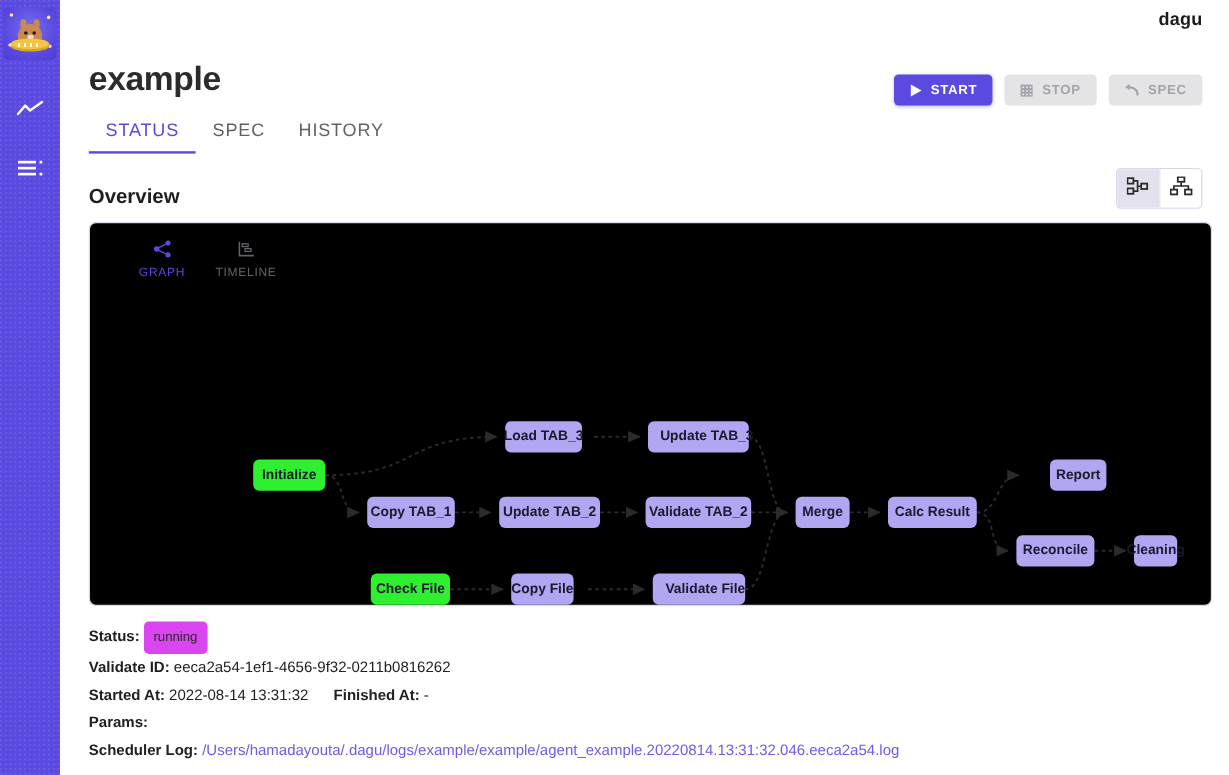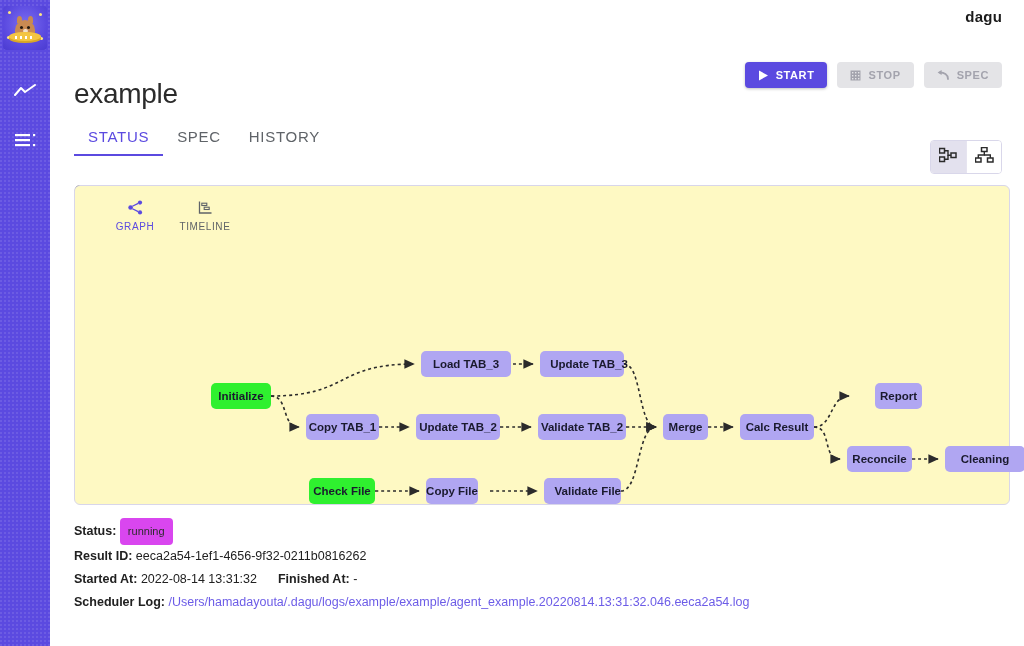--- a/index.html
+++ b/index.html
@@ -81,22 +81,22 @@
     padding: 0 16px 0 24px;
     overflow: hidden;
   }
 
   .brand {
     position: absolute; right: 22px; top: 8px;
     font-size: 15px; font-weight: bold; color: #1b1b1b; letter-spacing: 0.2px;
   }
 
   .page-title {
-    margin: 0; padding-top: 78px;
-    font-size: 28px; font-weight: normal; letter-spacing: -0.3px; color: #2b2b2b;
+    margin: 0; padding-top: 50px;
+    font-size: 28px; font-weight: bold; letter-spacing: -0.3px; color: #2b2b2b;
   }
 
   .tabs { margin-top: 14px; display: flex; gap: 0; }
   .tab {
     font-size: 15px; letter-spacing: 0.7px;
     padding: 4px 14px 9px 14px;
     color: #5f6368; cursor: pointer;
     border-bottom: 2px solid transparent;
     background: none; border-top: none; border-left: none; border-right: none;
     font-family: "Liberation Sans", sans-serif;
@@ -131,21 +131,21 @@
     background: #ffffff; border: none; cursor: pointer;
   }
   .view-btn.selected { background: #e3e1ee; }
   .view-btn + .view-btn { border-left: 1px solid #e6e4f0; }
 
   
   .card {
     position: absolute; left: 24px; top: 185px;
     width: 936px; height: 320px;
     border: 1px solid #d8d6ea; border-radius: 6px;
-    background: #fef9c3;
+    background: #000000;
   }
   .card-tabs { display: flex; gap: 6px; padding: 10px 28px 0 28px; }
   .card-tab {
     display: flex; flex-direction: column; align-items: center; gap: 4px;
     width: 64px; padding: 4px 0 6px 0;
     font-size: 10px; letter-spacing: 0.6px;
     color: #5f6368; cursor: pointer; background: none; border: none;
     font-family: "Liberation Sans", sans-serif;
   }
   .card-tab.active { color: #5b4ae0; }
@@ -345,21 +345,21 @@
               <path d="M 633 179 C 651 179, 640 179, 658 179" fill="none" stroke="#2b2b2b" stroke-width="1.6" stroke-dasharray="3,3" marker-end="url(#arrow)"></path>
               <path d="M 739 179 C 758.25 179, 754.75 148, 774 148" fill="none" stroke="#2b2b2b" stroke-width="1.6" stroke-dasharray="3,3" marker-end="url(#arrow)"></path>
               <path d="M 739 179 C 757 179, 747 211, 765 211" fill="none" stroke="#2b2b2b" stroke-width="1.6" stroke-dasharray="3,3" marker-end="url(#arrow)"></path>
               <path d="M 837 211 C 855 211, 845 211, 863 211" fill="none" stroke="#2b2b2b" stroke-width="1.6" stroke-dasharray="3,3" marker-end="url(#arrow)"></path>
             </g>
         </svg>
         <div id="node-layer">
             <div class="node running" style="left: 136px; top: 135px; width: 60px; height: 26px;">
               <span>Initialize</span>
             </div>
-            <div class="node pending" style="left: 346px; top: 103px; width: 90px; height: 26px;">
+            <div class="node pending" style="left: 346px; top: 103px; width: 64px; height: 26px;">
               <span>Load TAB_3</span>
             </div>
             <div class="node pending" style="left: 465px; top: 103px; width: 84px; height: 26px; padding-left: 14px;">
               <span>Update TAB_3</span>
             </div>
             <div class="node pending" style="left: 231px; top: 166px; width: 73px; height: 26px;">
               <span>Copy TAB_1</span>
             </div>
             <div class="node pending" style="left: 341px; top: 166px; width: 84px; height: 26px;">
               <span>Update TAB_2</span>
@@ -381,43 +381,47 @@
             </div>
             <div class="node pending" style="left: 665px; top: 166px; width: 74px; height: 26px;">
               <span>Calc Result</span>
             </div>
             <div class="node pending" style="left: 800px; top: 135px; width: 47px; height: 26px;">
               <span>Report</span>
             </div>
             <div class="node pending" style="left: 772px; top: 198px; width: 65px; height: 26px;">
               <span>Reconcile</span>
             </div>
-            <div class="node pending" style="left: 870px; top: 198px; width: 80px; height: 26px;">
+            <div class="node pending" style="left: 870px; top: 198px; width: 36px; height: 26px;">
               <span>Cleaning</span>
             </div>
           </div>
       </div>
     </div>
 
     <div class="details">
       <div class="row">
         <span class="lbl">Status:</span>
         <span class="chip">running</span>
       </div>
       <div class="row">
-        <span class="lbl">Result ID:</span>
+        <span class="lbl">Validate ID:</span>
         <span class="val">eeca2a54-1ef1-4656-9f32-0211b0816262</span>
       </div>
       <div class="row">
         <span class="lbl">Started At:</span>
         <span class="val">2022-08-14 13:31:32</span>
         <span class="gap"></span>
         <span class="lbl">Finished At:</span>
         <span class="val">-</span>
       </div>
       <div class="row">
+        <span class="lbl">Params:</span>
+        <span class="val"></span>
+      </div>
+      <div class="row">
         <span class="lbl">Scheduler Log:</span>
         <a class="link" href="#">/Users/hamadayouta/.dagu/logs/example/example/agent_example.20220814.13:31:32.046.eeca2a54.log</a>
       </div>
     </div>
 
   </div>
 </div>
 
 </body></html>

